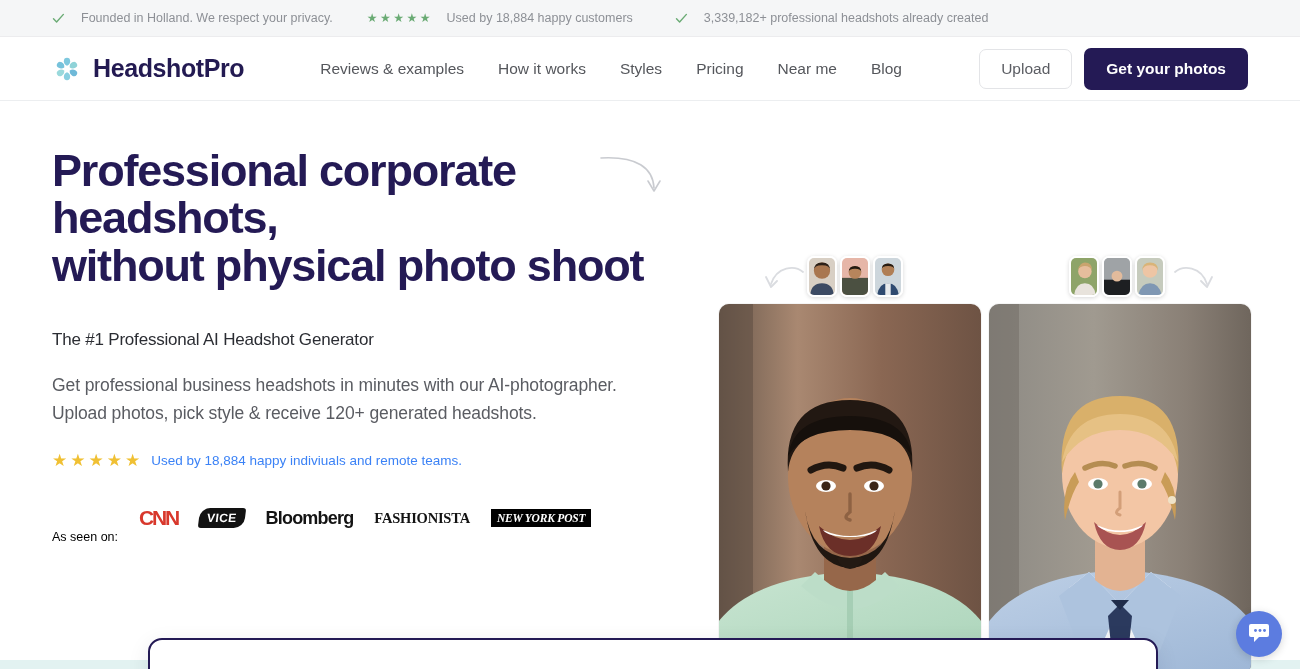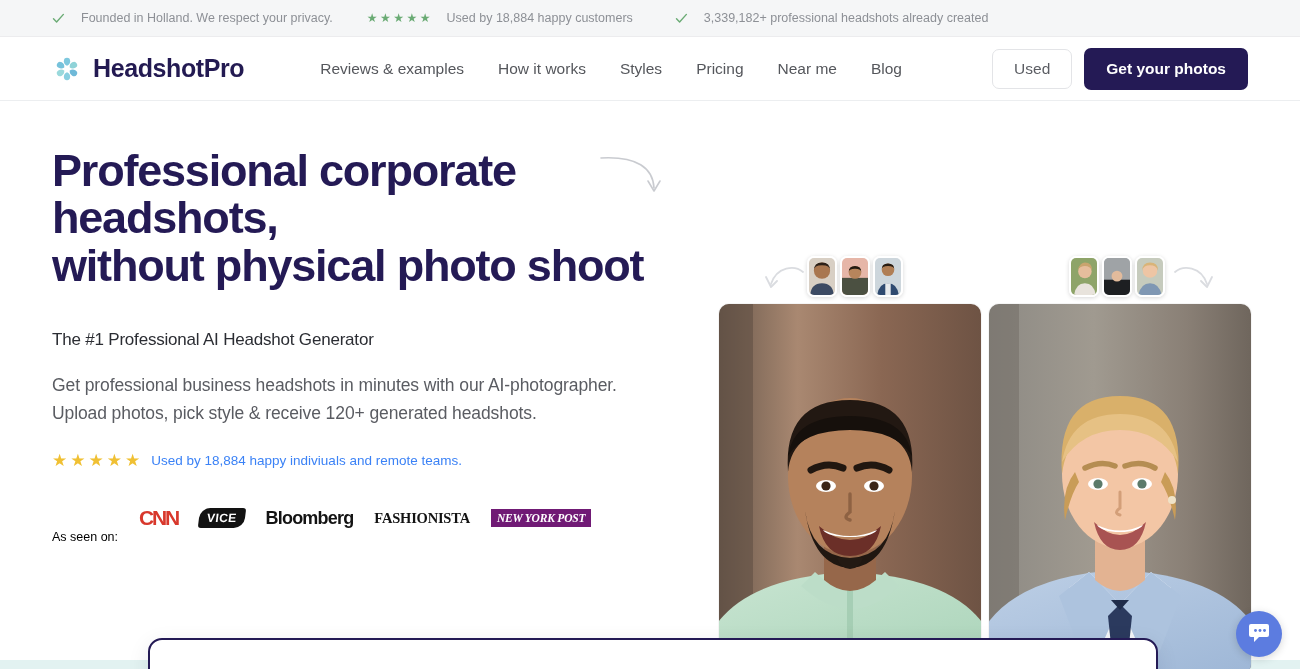--- a/index.html
+++ b/index.html
@@ -82,21 +82,21 @@
     font-size:12px; font-weight:bold; color:#fff; background:#121212;
     padding:3px 8px; border-radius:10px 3px 10px 3px; letter-spacing:.4px;
     transform:skewX(-7deg);
   }
   .logo-bloomberg{ font-size:18px; font-weight:bold; color:#131313; letter-spacing:-.8px; }
   .logo-fashionista{
     font-size:14.5px; font-weight:bold; color:#131313; letter-spacing:-.2px;
     font-family:"Liberation Serif", serif;
   }
   .logo-nypost{
-    font-size:11.5px; font-weight:bold; color:#fff; background:#701a75;
+    font-size:11.5px; font-weight:bold; color:#fff; background:#000000;
     padding:3px 6px; letter-spacing:-.2px; font-style:italic;
     font-family:"Liberation Serif", serif;
   }
   .press-arrow{ position:absolute; left:545px; top:5px; }
 
   
   .hero-right{ position:absolute; left:693px; top:105px; width:560px; height:460px; z-index:2; }
   .shot{
     position:absolute; border-radius:10px; overflow:hidden;
     box-shadow:0 0 0 1px rgba(0,0,0,.04);
@@ -199,21 +199,21 @@
   <div class="navlinks">
     <a href="#">Reviews &amp; examples</a>
     <a href="#">How it works</a>
     <a href="#">Styles</a>
     <a href="#">Pricing</a>
     <a href="#">Near me</a>
     <a href="#">Blog</a>
   </div>
 
   <div class="nav-actions">
-    <button class="btn-login">Used</button>
+    <button class="btn-login">Upload</button>
     <button class="btn-primary">Get your photos</button>
   </div>
 
 </div>
 
 <div class="hero">
 
   <div class="mintband"></div>
 
   <div class="hero-left">

